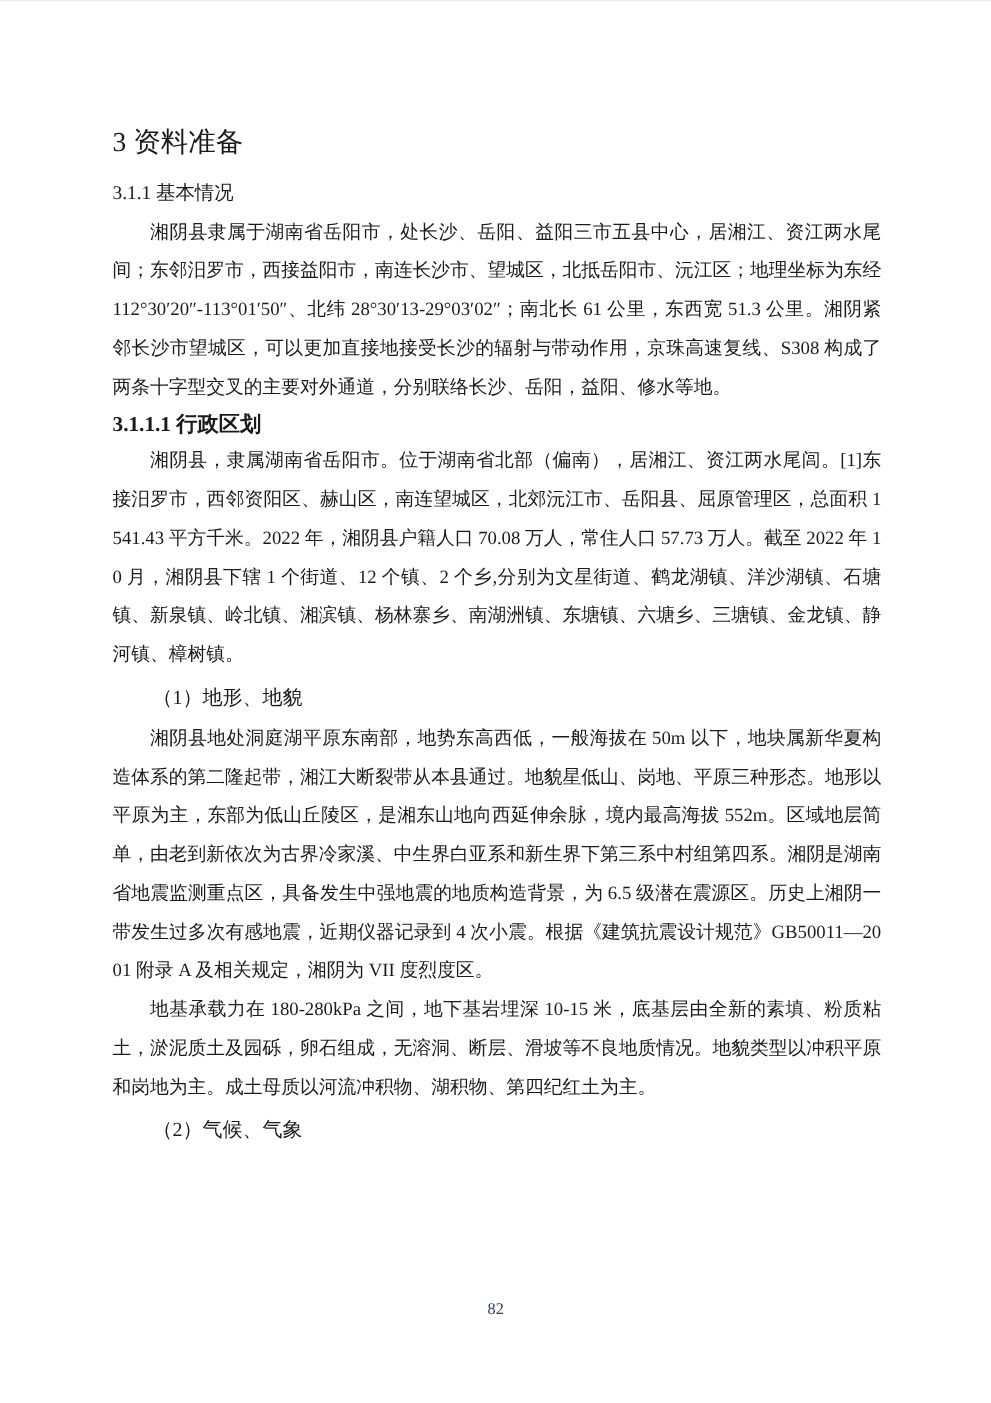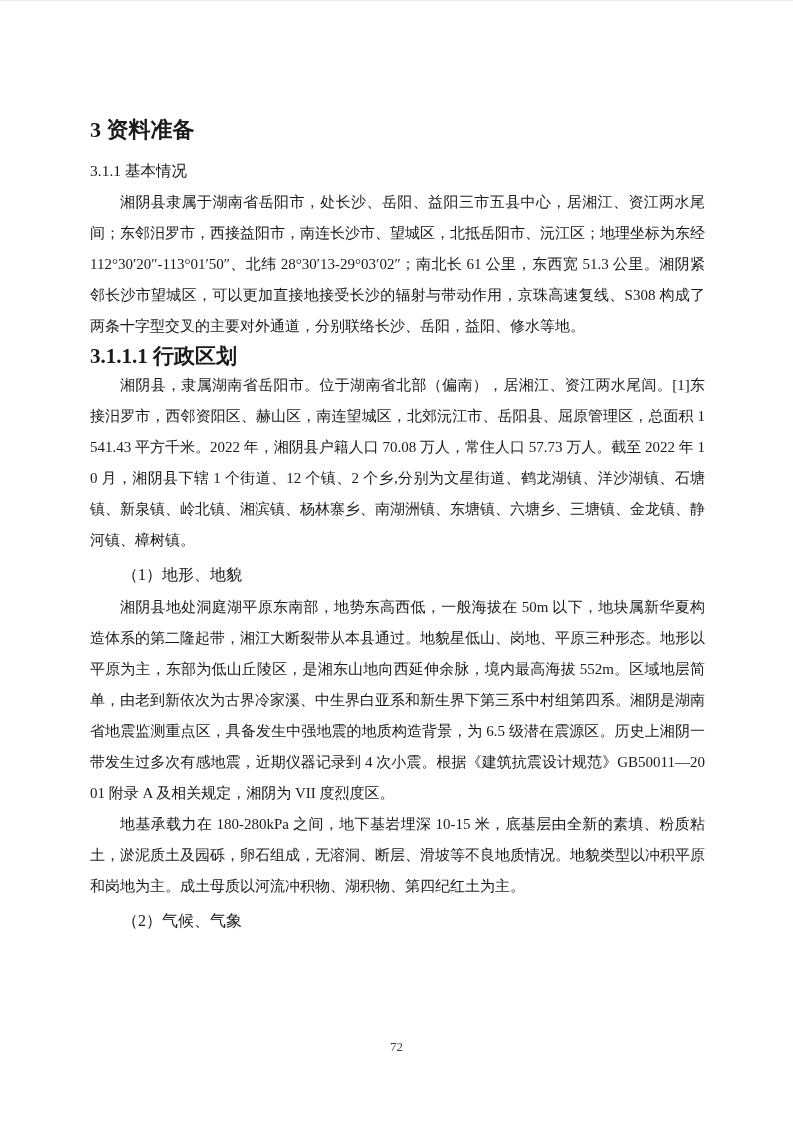--- a/index.html
+++ b/index.html
@@ -14,38 +14,38 @@
     background: #ffffff;
     box-sizing: border-box;
     padding: 98px 88px 0 90px;
     font-family: "Liberation Serif", "DejaVu Serif", serif;
     color: #1a1a1a;
     border-top: 1px solid #ececec;
     overflow: hidden;
   }
   .h1 {
     font-size: 22px;
-    font-weight: bold;
+    font-weight: normal;
     line-height: 30px;
-    margin: 16px 0 14px 0;
+    margin: 0 0 14px 0;
   }
   .h2 {
     font-size: 18px;
     font-weight: bold;
     line-height: 28px;
     margin: 0 0 12px 0;
   }
   .h3 {
     font-size: 15.5px;
     font-weight: normal;
     line-height: 24px;
     margin: 0 0 4px 0;
   }
   .h4 {
-    font-size: 21px;
+    font-size: 17px;
     font-weight: bold;
     line-height: 28px;
     margin: 0;
   }
   .para {
     font-size: 15px;
     line-height: 31px;
     text-align: justify;
     text-indent: 2em;
     margin: 0;
@@ -87,15 +87,15 @@
 
 
   <div class="subhead">（1）地形、地貌</div>
 
   <p class="para">湘阴县地处洞庭湖平原东南部，地势东高西低，一般海拔在 50m 以下，地块属新华夏构造体系的第二隆起带，湘江大断裂带从本县通过。地貌星低山、岗地、平原三种形态。地形以平原为主，东部为低山丘陵区，是湘东山地向西延伸余脉，境内最高海拔 552m。区域地层简单，由老到新依次为古界冷家溪、中生界白亚系和新生界下第三系中村组第四系。湘阴是湖南省地震监测重点区，具备发生中强地震的地质构造背景，为 6.5 级潜在震源区。历史上湘阴一带发生过多次有感地震，近期仪器记录到 4 次小震。根据《建筑抗震设计规范》GB50011—2001 附录 A 及相关规定，湘阴为 VII 度烈度区。</p>
 
   <p class="para">地基承载力在 180-280kPa 之间，地下基岩埋深 10-15 米，底基层由全新的素填、粉质粘土，淤泥质土及园砾，卵石组成，无溶洞、断层、滑坡等不良地质情况。地貌类型以冲积平原和岗地为主。成土母质以河流冲积物、湖积物、第四纪红土为主。</p>
 
   <div class="subhead">（2）气候、气象</div>
 
-  <div class="page-number">72</div>
+  <div class="page-number">82</div>
 
 </div>
 
 </body></html>

